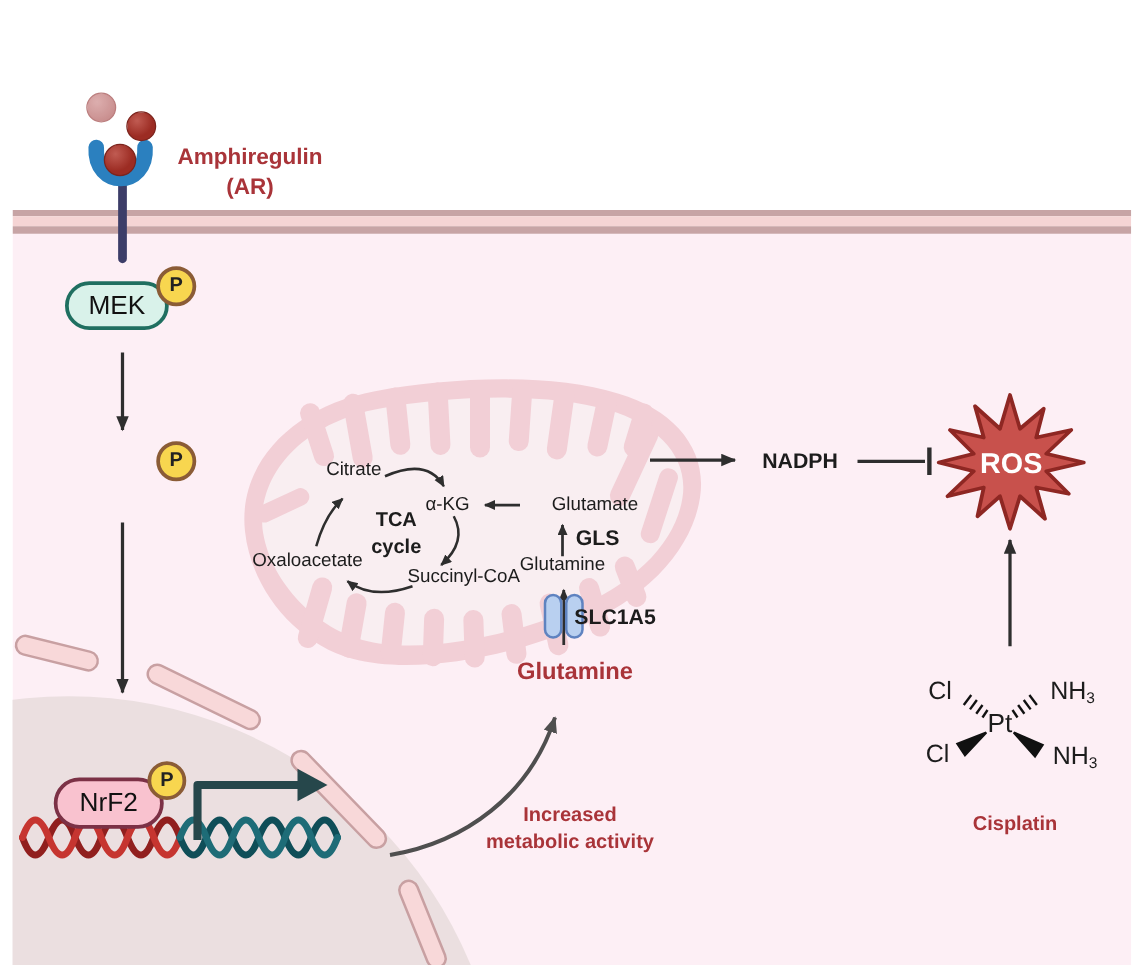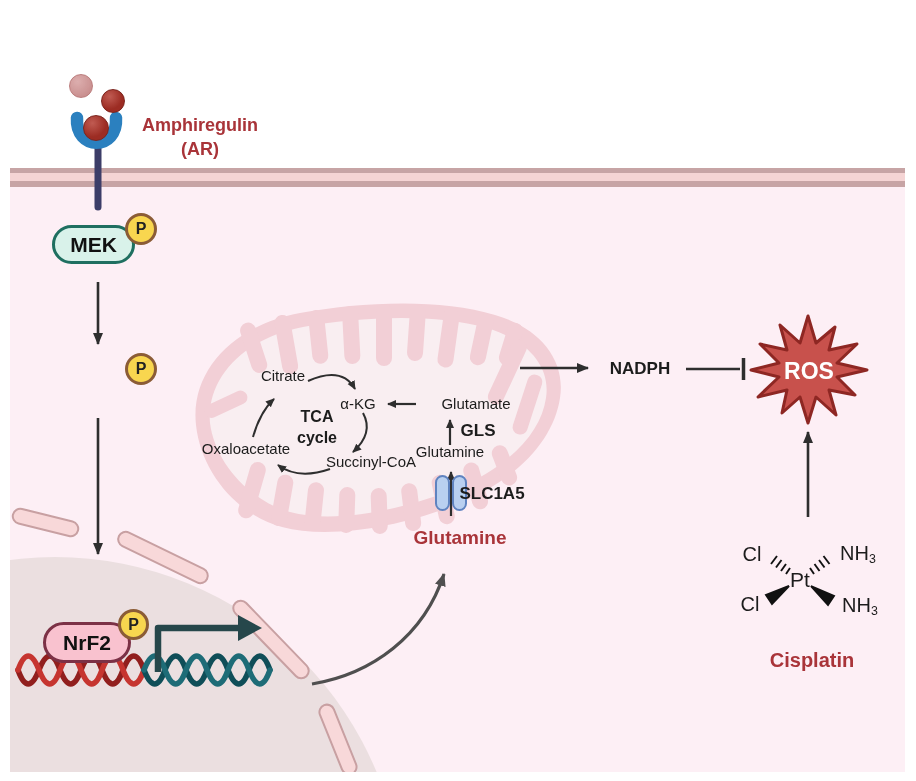--- a/index.html
+++ b/index.html
@@ -5,21 +5,21 @@
   html,body{margin:0;padding:0;background:#fff;}
   #stage{position:relative;width:916px;height:781px;overflow:hidden;background:#ffffff;
          font-family:"Liberation Sans",sans-serif;}
   .abs{position:absolute;}
   .lbl{position:absolute;transform:translate(-50%,-50%);white-space:nowrap;text-align:center;
        color:#1c1c1c;line-height:1.25;}
   .bold{font-weight:700;}
   .red{color:var(--accent_red);}
   .white{color:#ffffff;}
   .pill{position:absolute;box-sizing:border-box;display:flex;align-items:center;justify-content:center;
-        font-weight:700;color:#111;}
+        font-weight:400;color:#111;}
   .pbadge{position:absolute;box-sizing:border-box;border-radius:50%;
           background:var(--phospho_fill);border:3px solid var(--phospho_border);
           display:flex;align-items:center;justify-content:center;
           font-weight:700;font-size:16px;color:#222;}
   .envseg{position:absolute;box-sizing:border-box;height:17px;border-radius:9px;
           background:var(--envelope_fill);border:2.5px solid var(--envelope_border);}
   .sphere{position:absolute;border-radius:50%;box-sizing:border-box;}
   .strip{position:absolute;background:#ffffff;z-index:30;}
   svg{position:absolute;left:0;top:0;}
   sub.s3{font-size:0.62em;vertical-align:-0.25em;}
@@ -184,31 +184,35 @@
     <div>TCA</div>
     <div>cycle</div>
   </div>
   <div class="lbl" style="left:246px;top:449px;font-size:15px;">Oxaloacetate</div>
   <div class="lbl" style="left:371px;top:462px;font-size:15px;">Succinyl-CoA</div>
   <div class="lbl bold" style="left:478px;top:431px;font-size:17px;">GLS</div>
   <div class="lbl" style="left:450px;top:452px;font-size:15px;">Glutamine</div>
   <div class="lbl bold" style="left:492px;top:494px;font-size:17px;">SLC1A5</div>
 
   <div class="lbl bold red" style="left:460px;top:538px;font-size:19px;">Glutamine</div>
+  <div class="lbl bold red" style="left:456px;top:663px;font-size:16px;line-height:21px;">
+    <div>Increased</div>
+    <div>metabolic activity</div>
+  </div>
 
   <div class="lbl bold" style="left:640px;top:369px;font-size:17px;">NADPH</div>
   <div class="lbl bold white" style="left:809px;top:371px;font-size:23px;">ROS</div>
 
   <div class="lbl" style="left:800px;top:580px;font-size:21px;">Pt</div>
   <div class="lbl" style="left:752px;top:554px;font-size:20px;">Cl</div>
   <div class="lbl" style="left:750px;top:604px;font-size:20px;">Cl</div>
   <div class="lbl" style="left:858px;top:554px;font-size:20px;">
     <span>NH</span><sub class="s3">3</sub>
   </div>
   <div class="lbl" style="left:860px;top:606px;font-size:20px;">
     <span>NH</span><sub class="s3">3</sub>
   </div>
-  <div class="lbl bold red" style="left:812px;top:660px;font-size:20px;">Cisplatin</div>
+  <div class="lbl bold red" style="left:812px;top:660px;font-size:16px;">Cisplatin</div>
 
   <div class="strip" style="left:0;top:0;width:10px;height:781px;"></div>
   <div class="strip" style="left:905px;top:0;width:11px;height:781px;"></div>
   <div class="strip" style="left:0;top:772px;width:916px;height:9px;"></div>
 </div>
 
 </body></html>

